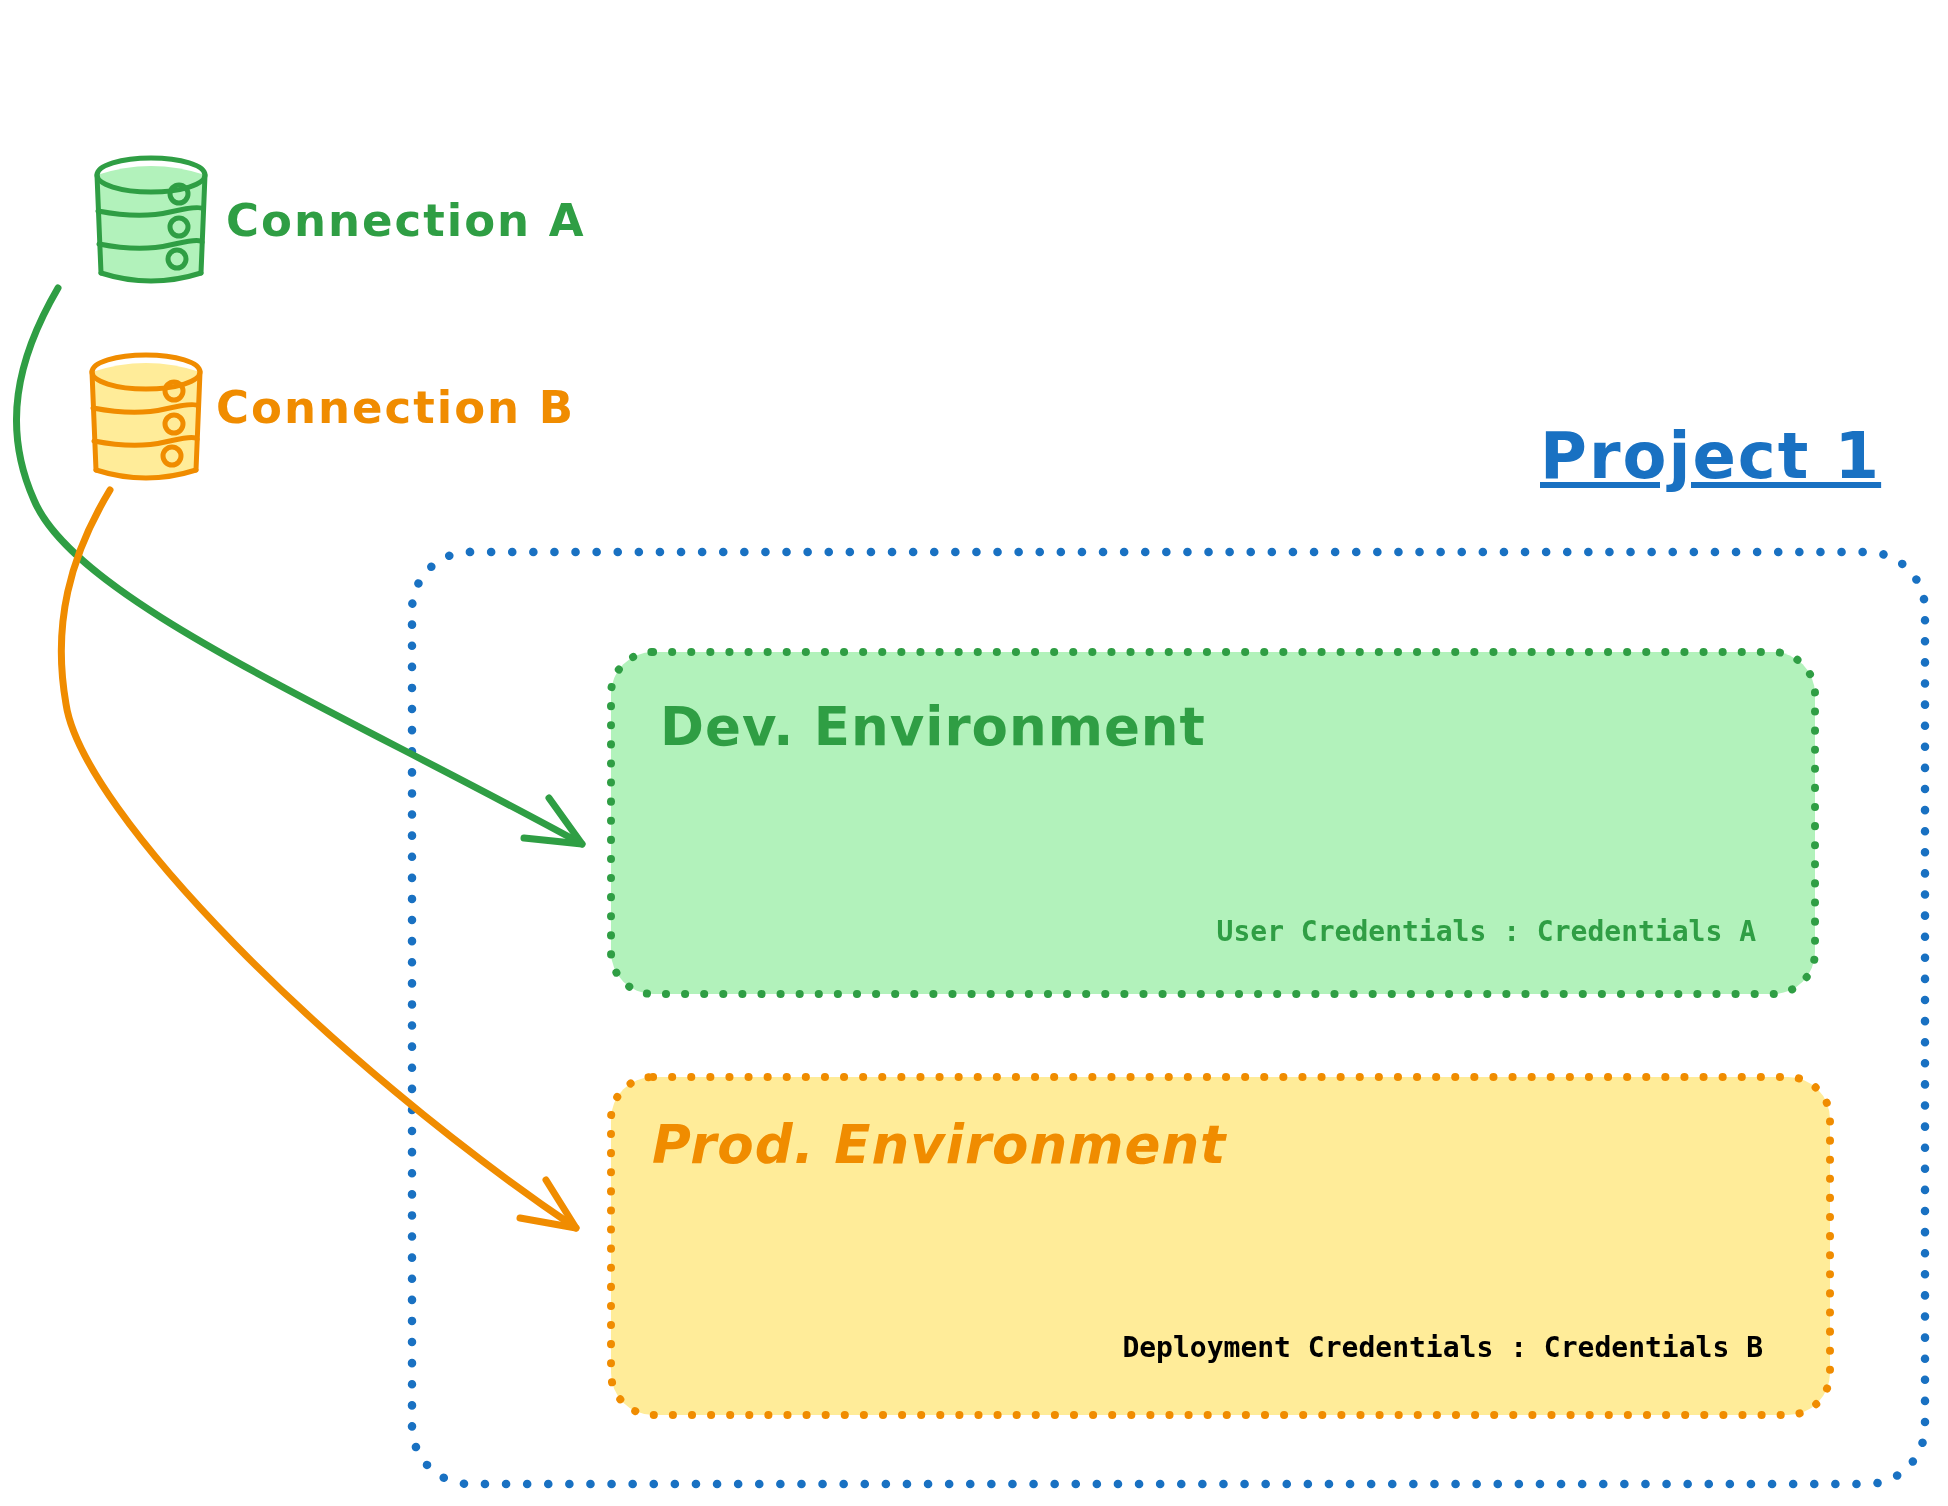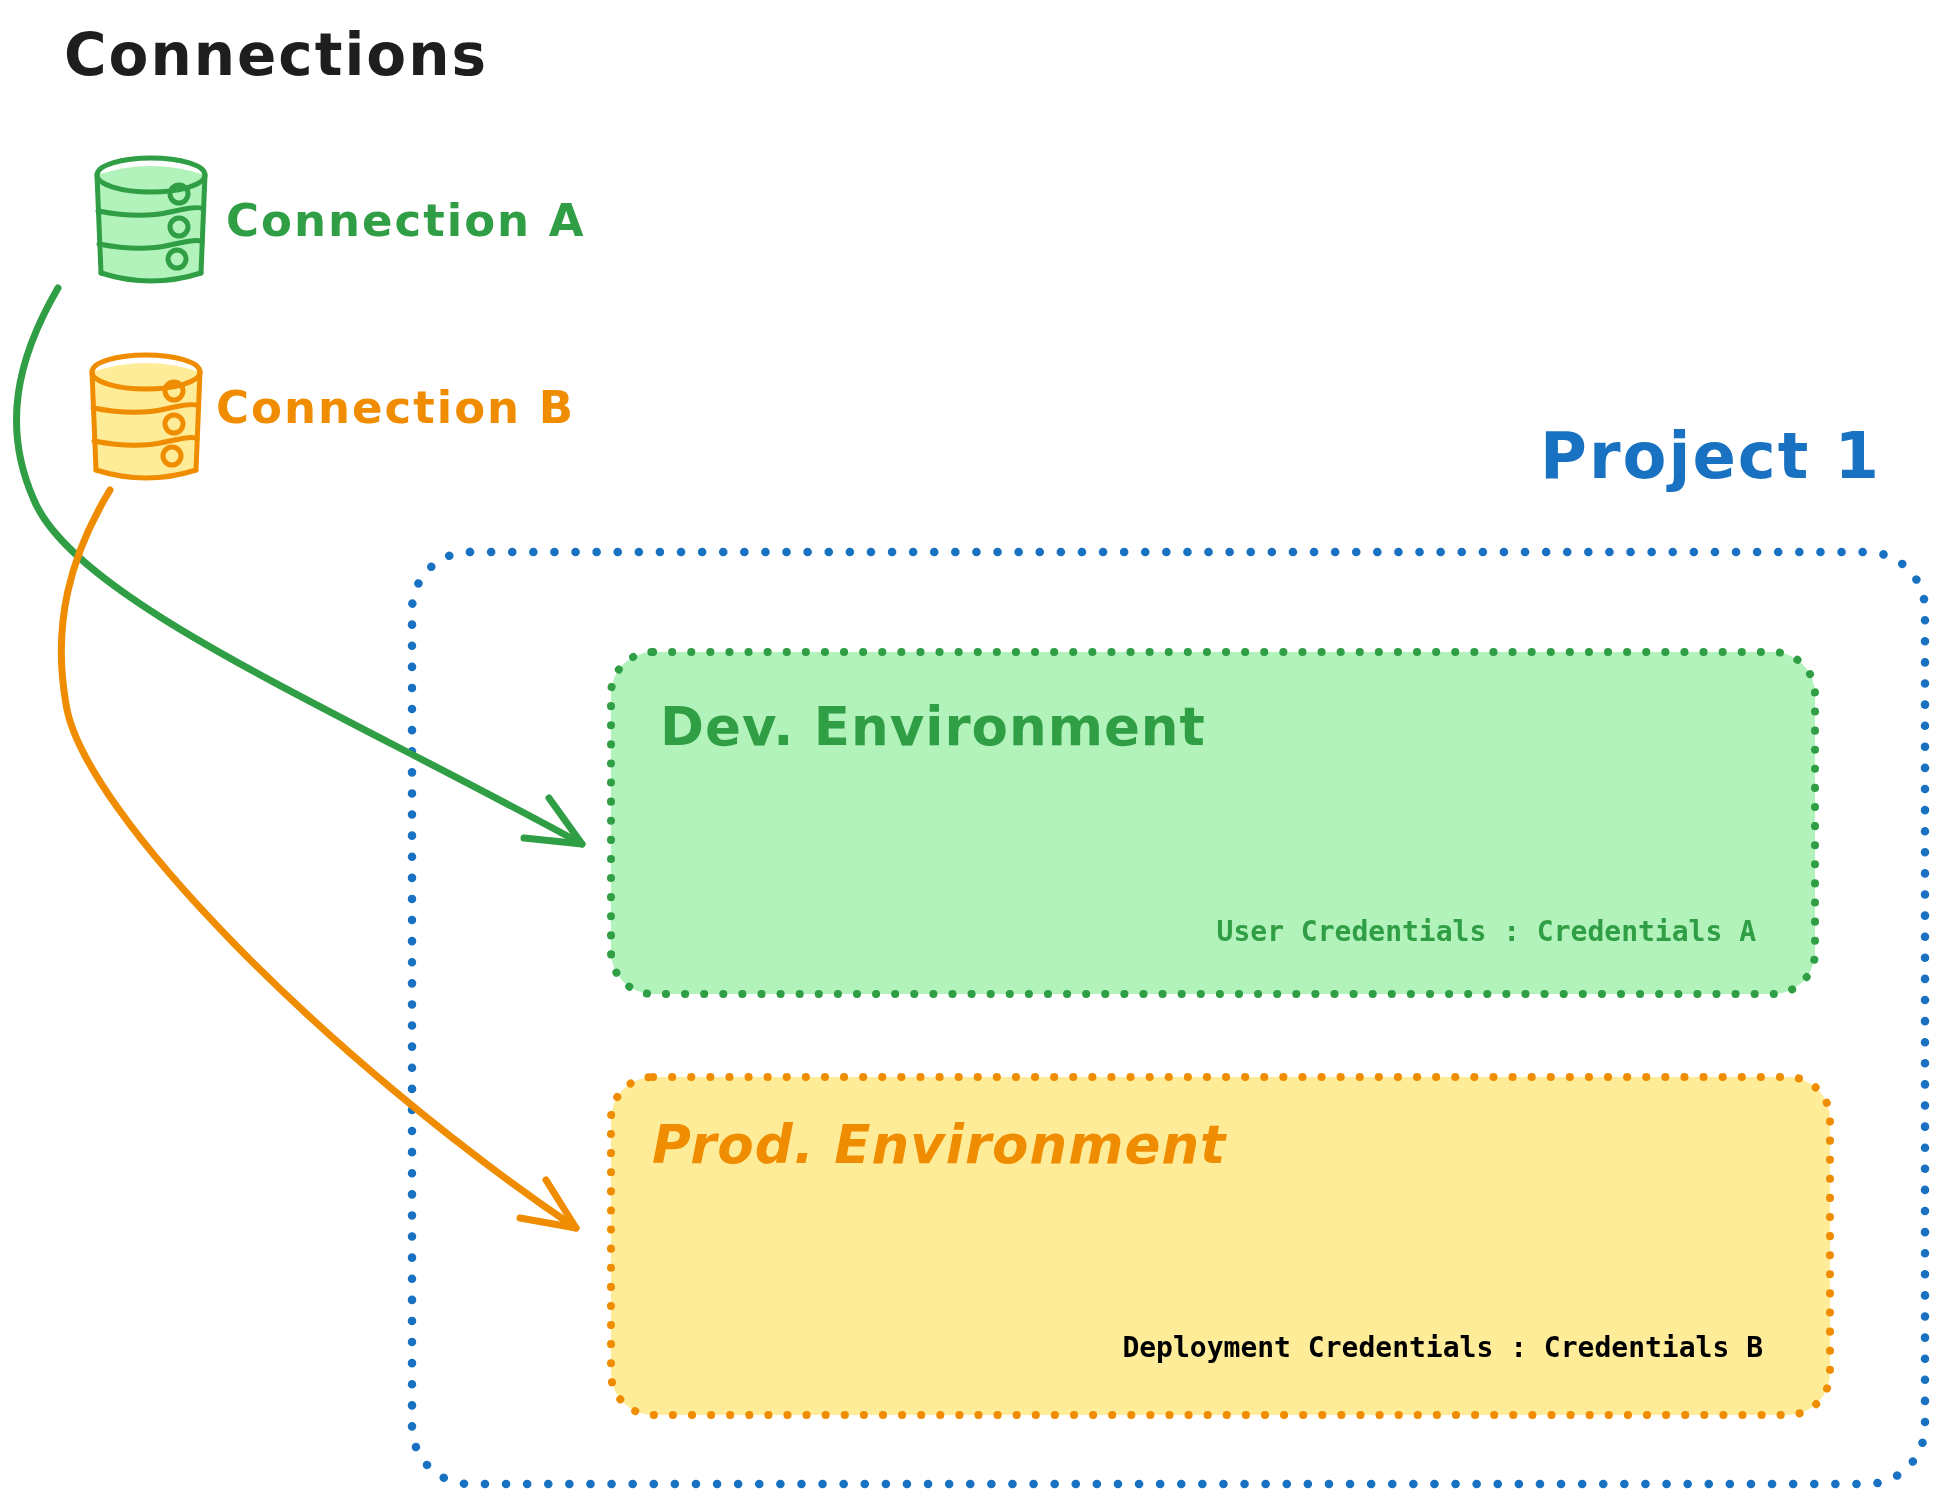--- a/index.html
+++ b/index.html
@@ -11,21 +11,21 @@
     overflow:hidden;
   }
   .canvas svg{position:absolute;left:0;top:0;}
   .label{position:absolute;line-height:1;white-space:nowrap;}
   .title{
     left:64px;top:26px;
     font-size:58px;font-weight:bold;letter-spacing:2px;color:#1e1e1e;
   }
   .conn-a-label{left:226px;top:198px;font-size:45px;font-weight:600;letter-spacing:2px;color:#2f9e44;}
   .conn-b-label{left:216px;top:385px;font-size:45px;font-weight:600;letter-spacing:2px;color:#f08c00;}
-  .project-title{left:1540px;top:424px;font-size:64px;font-weight:bold;letter-spacing:2px;color:#1971c2;}
+  .project-title{left:1540px;top:424px;font-size:64px;font-weight:bold;letter-spacing:2px;color:#1971c2;text-decoration:underline;}
   .env-title{font-size:53px;font-weight:600;letter-spacing:1px;}
   .dev-title{left:660px;top:700px;color:#2f9e44;}
   .prod-title{left:652px;top:1118px;color:#f08c00;font-style:italic;}
   .cred{
     font-family:"DejaVu Sans Mono", monospace;
     font-size:28px;font-weight:600;
   }
   .dev-cred{right:192px;top:918px;color:#2f9e44;}
   .prod-cred{right:185px;top:1334px;color:#000000;}
 </style>
@@ -76,21 +76,20 @@
       <path d="M58 288 C16 360 2 428 34 500 C76 600 330 706 582 844"></path>
       <path d="M524 838 L582 844 L549 798"></path>
     </g>
 
     <g fill="none" stroke-width="7" stroke-linecap="round" stroke-linejoin="round" stroke="#f08c00">
       <path d="M110 490 C70 556 52 624 66 704 C82 812 330 1062 576 1228"></path>
       <path d="M520 1218 L576 1228 L546 1180"></path>
     </g>
   </svg>
 
-  <div class="label title">Connections</div>
 
   <div class="label conn-b-label">Connection B</div>
   <div class="label conn-a-label">Connection A</div>
 
   <div class="label project-title">Project 1</div>
 
   <div class="label env-title dev-title">Dev. Environment</div>
   <div class="label cred dev-cred">User Credentials : Credentials A</div>
 
   <div class="label env-title prod-title">Prod. Environment</div>

